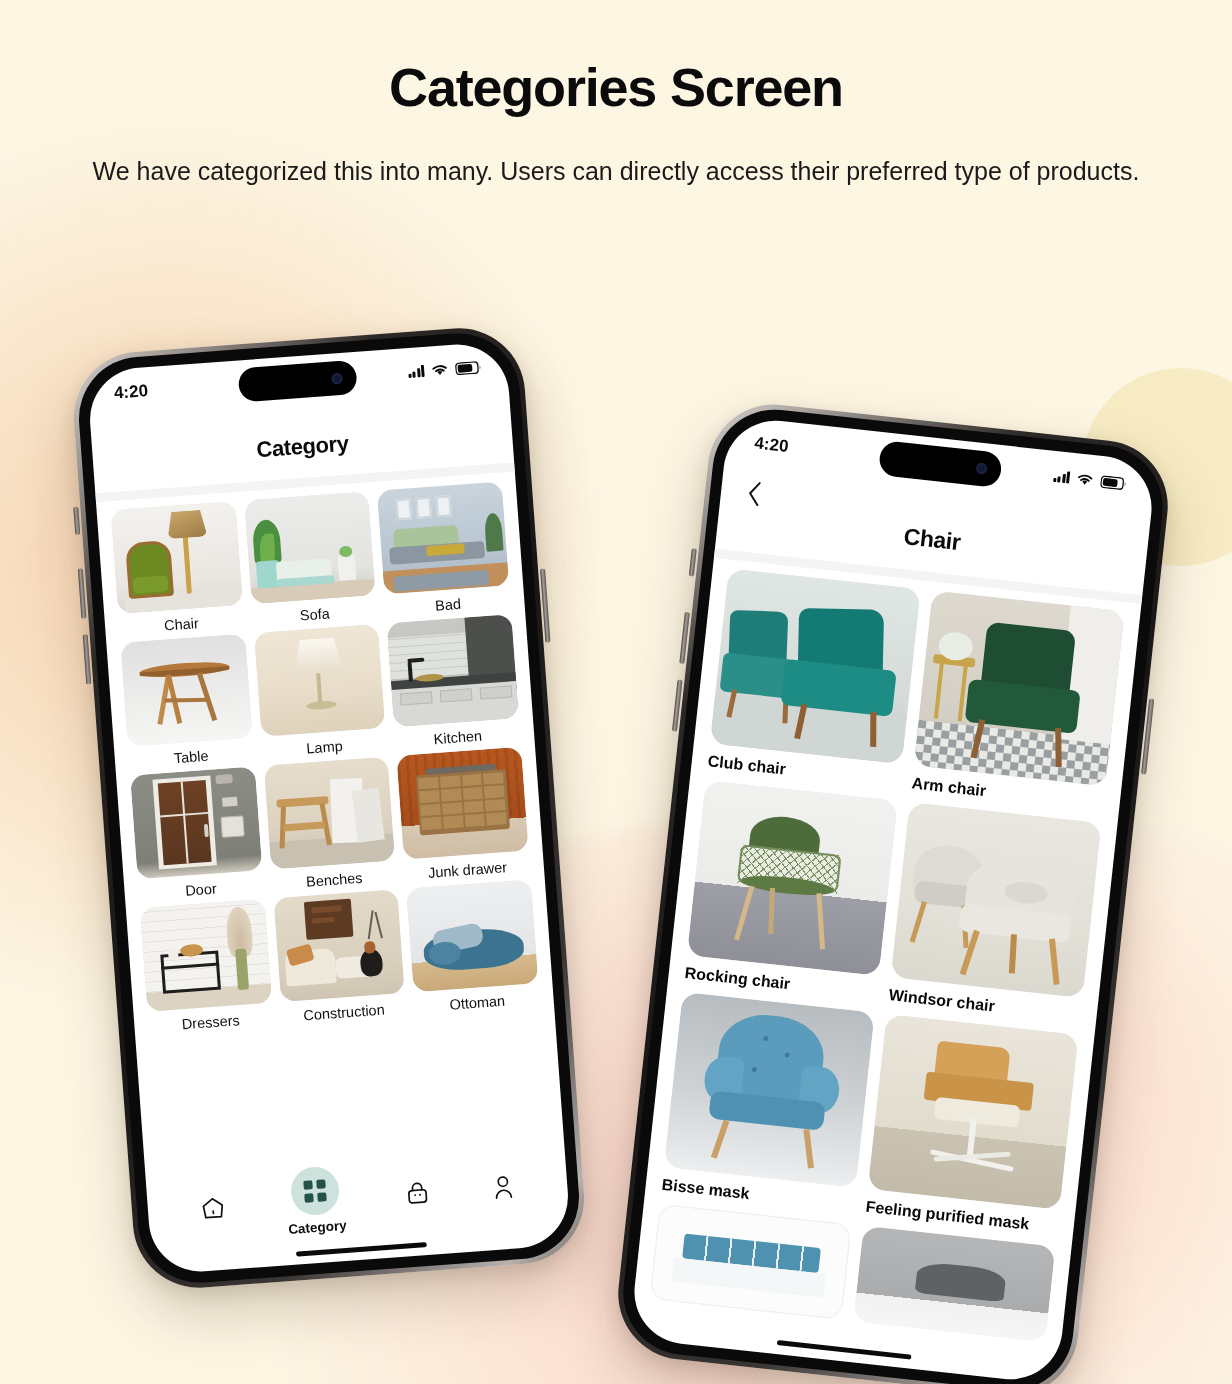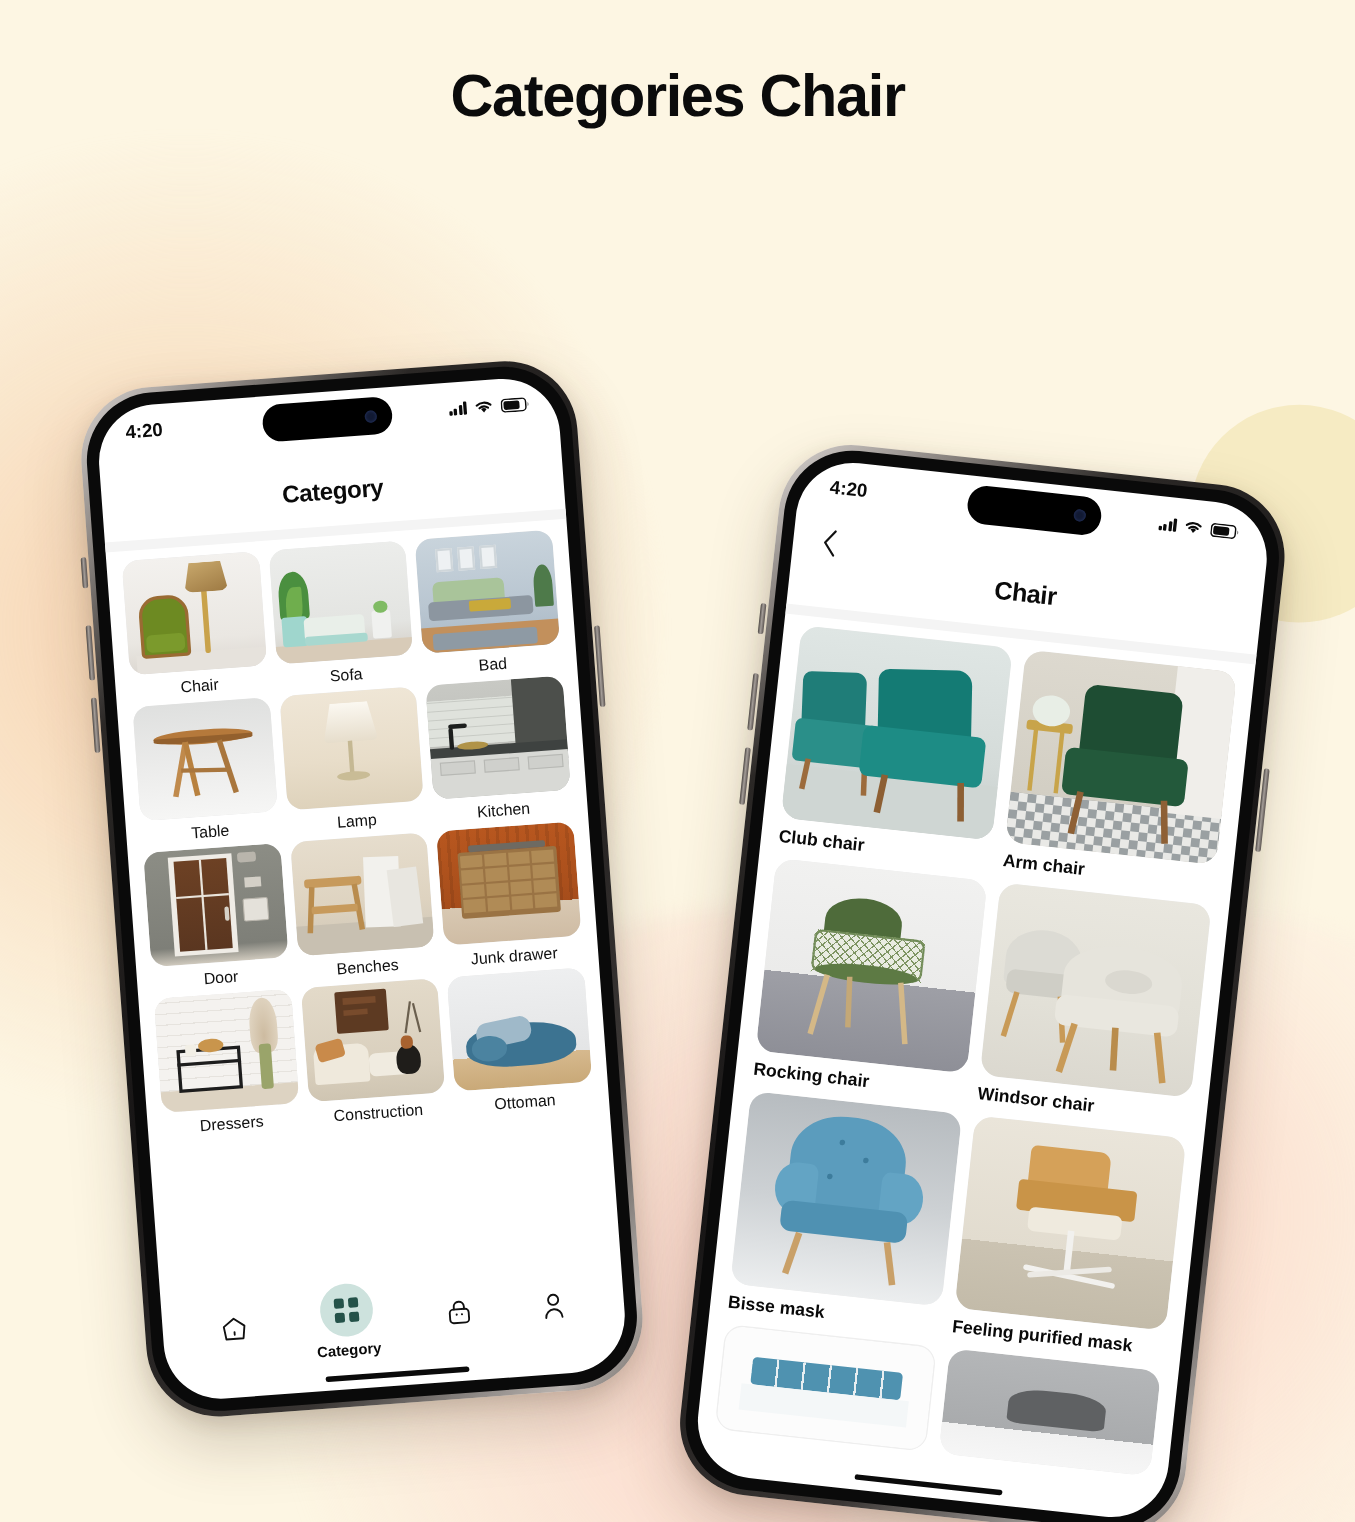--- a/index.html
+++ b/index.html
@@ -291,21 +291,22 @@
 <body>
 
 <div class="bg-root">
   <div class="bg-peach-left"></div>
   <div class="bg-pink-bottom"></div>
   <div class="bg-peach-right"></div>
   <div class="bg-circle-deco"></div>
 </div>
 
 <div class="header">
-  <h1>Categories Chair</h1>
+  <h1>Categories Screen</h1>
+  <p>We have categorized this into many. Users can directly access their preferred type of products.</p>
 </div>
 
 <div class="phone" id="phone1">
   <div class="btn-side btn-left" style="top:150px;height:28px;"></div>
   <div class="btn-side btn-left" style="top:212px;height:50px;"></div>
   <div class="btn-side btn-left" style="top:278px;height:50px;"></div>
   <div class="btn-side btn-right" style="top:246px;height:74px;"></div>
 
   <div class="phone-inner">
     <div class="screen">

